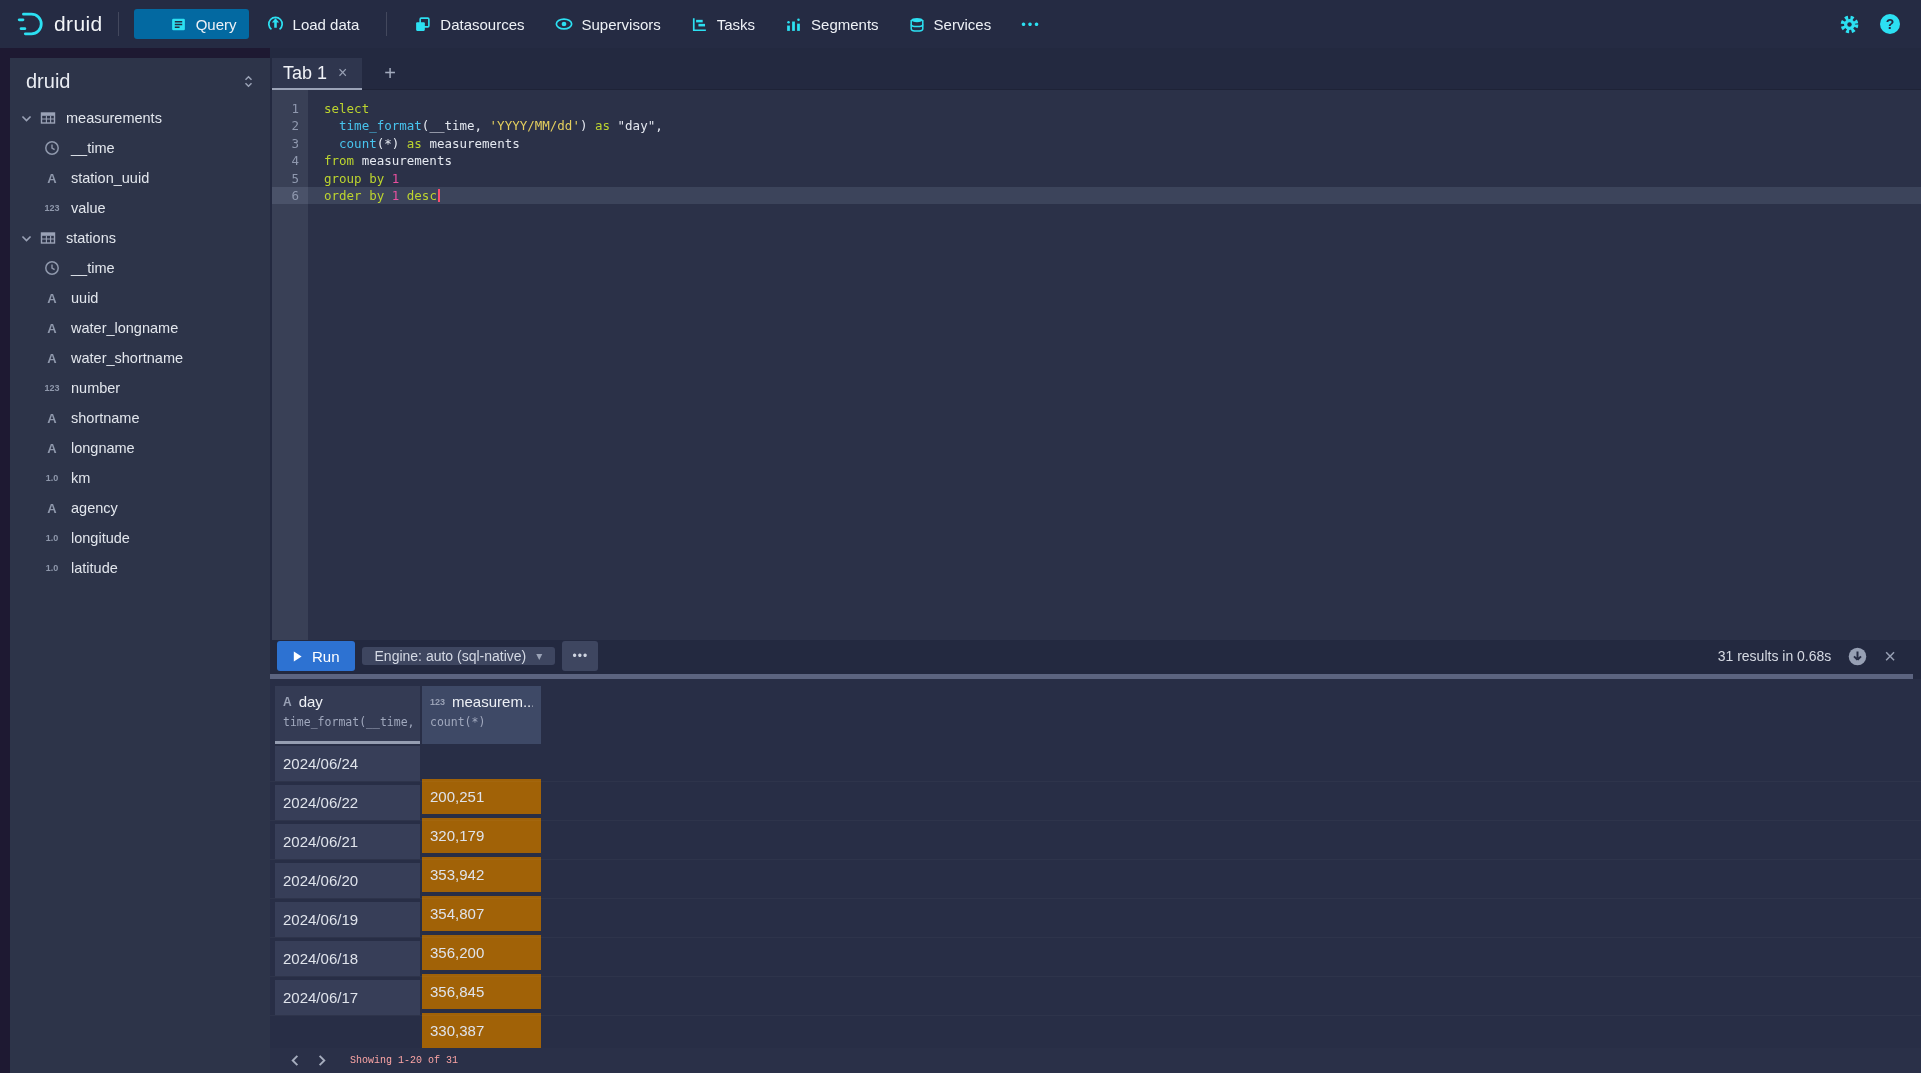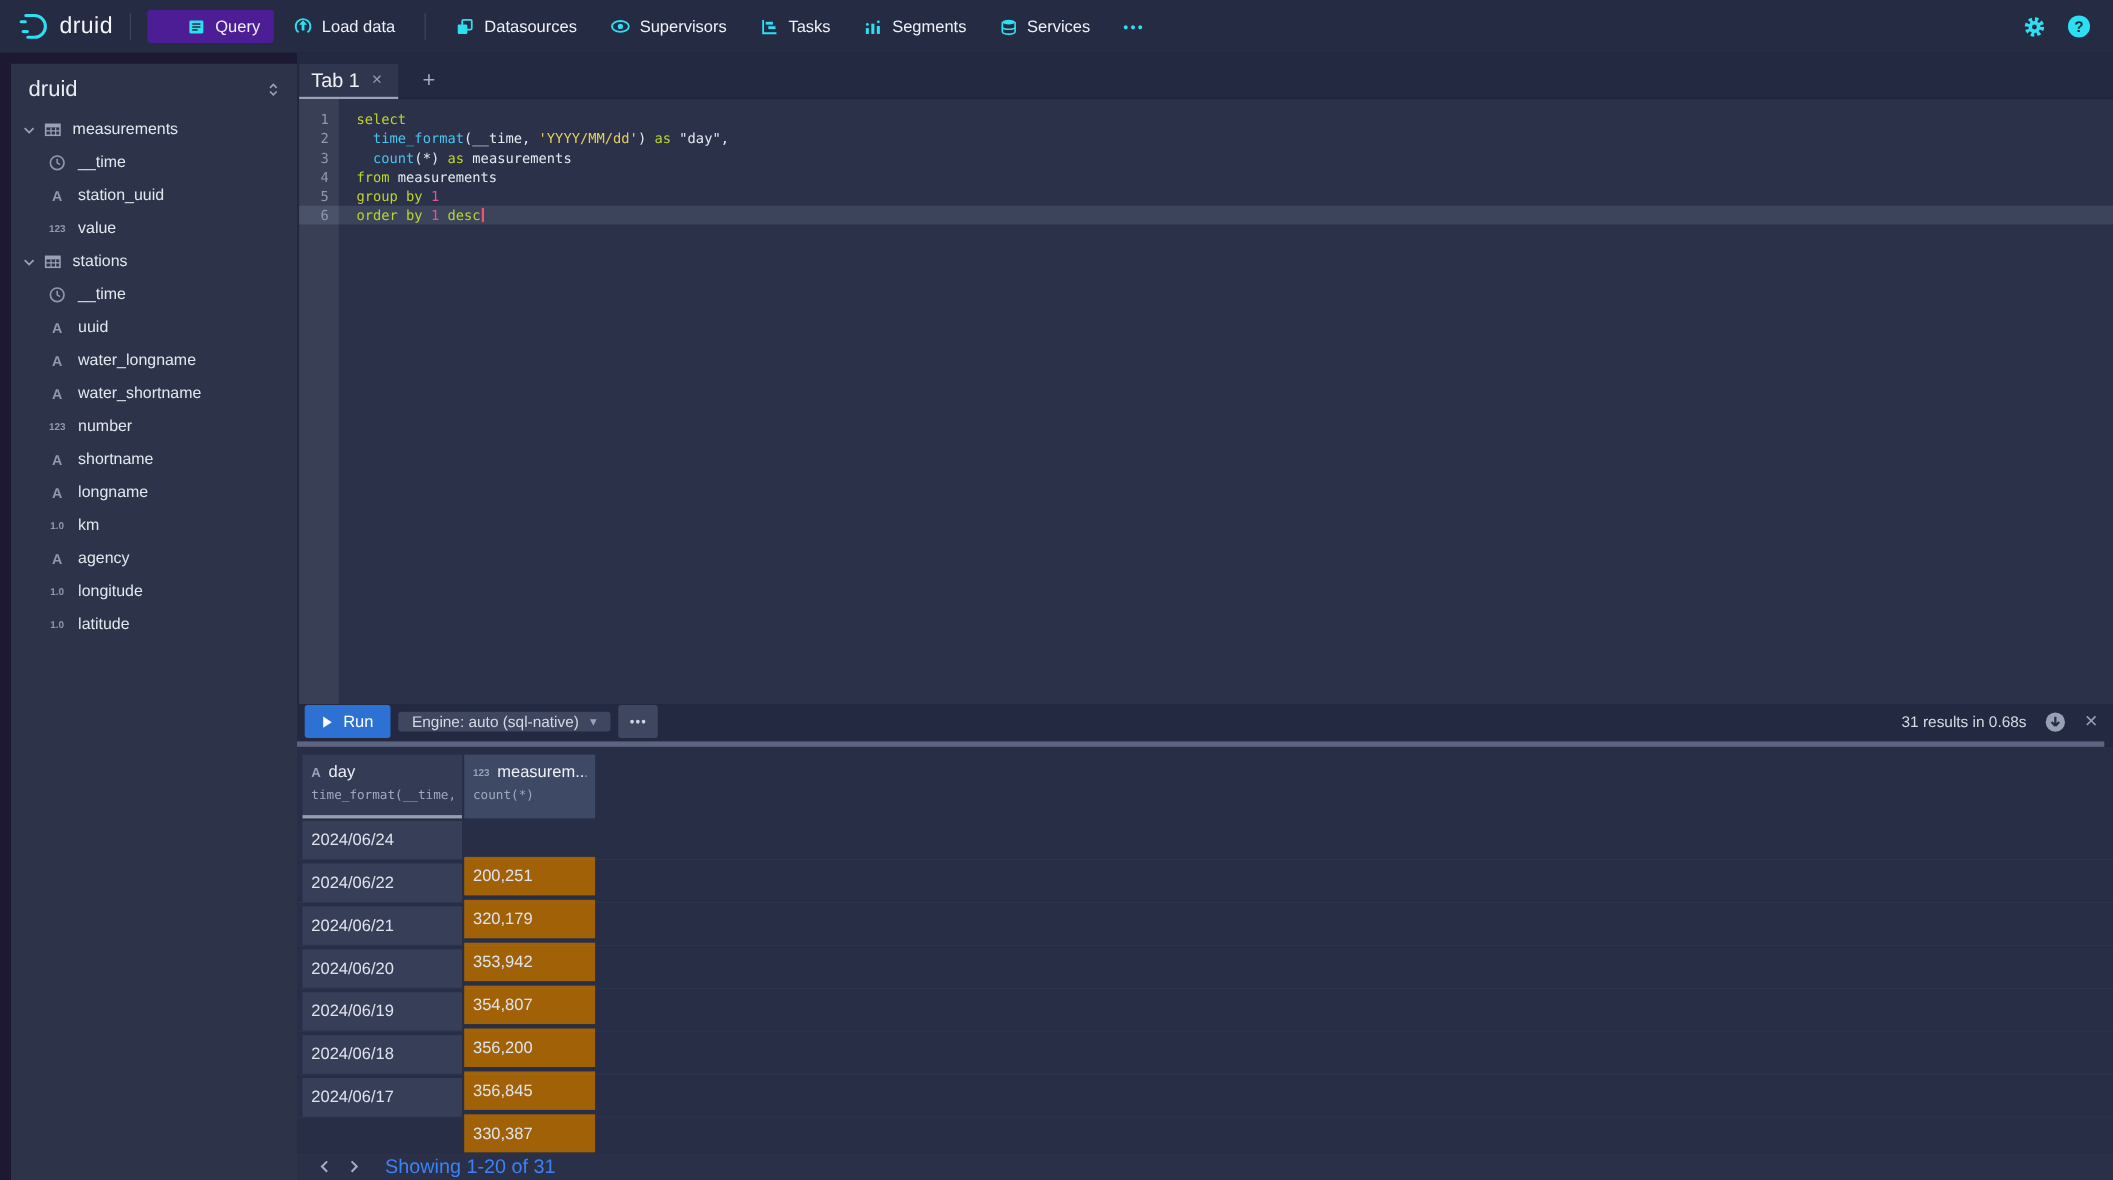--- a/index.html
+++ b/index.html
@@ -14,21 +14,21 @@
     background:#252b43; display:flex; align-items:center; padding:0 15px;
   }
   .brand { display:flex; align-items:center; gap:9px; }
   .brand-text { font-size:21px; color:#f3f5f8; letter-spacing:.4px; }
   .nav-divider { width:1px; height:24px; background:rgba(255,255,255,.14); margin:0 15px; }
   .nav-items { display:flex; align-items:center; gap:6px; }
   .nav-item {
     display:flex; align-items:center; gap:9px; height:30px; padding:0 12px;
     border-radius:3px; font-size:15px; color:#eef1f6; cursor:pointer; white-space:nowrap;
   }
-  .nav-item.active { background:#4c1d95;padding-left:36px; }
+  .nav-item.active { background:#0369a1;padding-left:36px; }
   .nav-icon { display:flex; align-items:center; color:#2ce0f2; }
   .nav-icon svg { display:block; }
   .nav-right { margin-left:auto; display:flex; align-items:center; gap:20px; padding-right:6px; }
   .gear { color:#2ce0f2; display:flex; }
   .help-circle {
     width:20px; height:20px; border-radius:50%; background:#2ce0f2; color:#252b43;
     font-size:14px; font-weight:bold; display:flex; align-items:center; justify-content:center;
   }
   
   .sidebar {
@@ -75,21 +75,21 @@
             padding-right:9px; color:#8f98ae; }
   .cl.active { background:#3c445b; }
   .cl.active .ln { background:#4a5269; }
   .tok.kw { color:#bcd42f; }
   .tok.fn { color:#48c4ee; }
   .tok.str { color:#e4cf5e; }
   .tok.num { color:#e8509f; }
   .tok.pl { color:#e4e8f0; }
   .cursor { display:inline-block; width:2px; height:13px; background:#fa4f6f; vertical-align:-2px; margin-left:1px; }
   
-  .runbar { position:absolute; left:0; right:1px; top:592px; height:32px;
+  .runbar { position:absolute; left:0; right:12px; top:592px; height:32px;
             display:flex; align-items:center; padding-left:7px; gap:7px; }
   .run-btn { height:30px; background:#2d72d2; border-radius:3px; color:#fff; font-size:15px;
              display:flex; align-items:center; gap:9px; padding:0 15px; cursor:pointer; }
   .run-btn svg { display:block; }
   .engine-btn { height:18px; background:#3e4660; border-radius:3px; color:#d4d9e4; font-size:14px;
                 display:flex; align-items:center; gap:10px; padding:0 13px; cursor:pointer; }
   .caret { color:#9ba3b7; font-size:12px; }
   .more-btn { height:30px; width:36px; background:#3e4660; border-radius:3px; color:#cfd5e1;
               font-size:12px; display:flex; align-items:center; justify-content:center;
               letter-spacing:1px; cursor:pointer; }
@@ -116,21 +116,21 @@
   .rrow::after { content:""; position:absolute; left:0; right:0; top:35px; height:1px; background:rgba(255,255,255,.03); }
   .cell { position:absolute; top:0; height:35px; display:flex; align-items:center; padding-left:8px;
           font-size:15px; color:#dfe3eb; cursor:pointer; }
   .cell.c1 { left:5px; width:145px; background:#373e58; }
   .cell.c2 { left:152px; width:119px; background:#a16207;margin-top:33px; }
   
   .pagination { position:absolute; left:0; right:0; bottom:0; height:25px; background:#2a3048;
                 display:flex; align-items:center; padding-left:12px; }
   .pg-btn { width:26px; height:24px; display:flex; align-items:center; justify-content:center;
             color:#a6adbe; cursor:pointer; }
-  .pg-text { margin-left:16px; font-size:18px; color:#3b82f6; }
+  .pg-text { margin-left:16px; font-size:10px; color:#fca5a5;font-family:Liberation Mono, monospace; }
 </style>
 </head>
 <body>
 
 <div id="app">
 
   <div class="navbar">
     <div class="brand">
       <span class="nav-icon" id="brand-logo">
           <svg width="30" height="30" viewBox="0 0 32 32" xmlns="http://www.w3.org/2000/svg">

